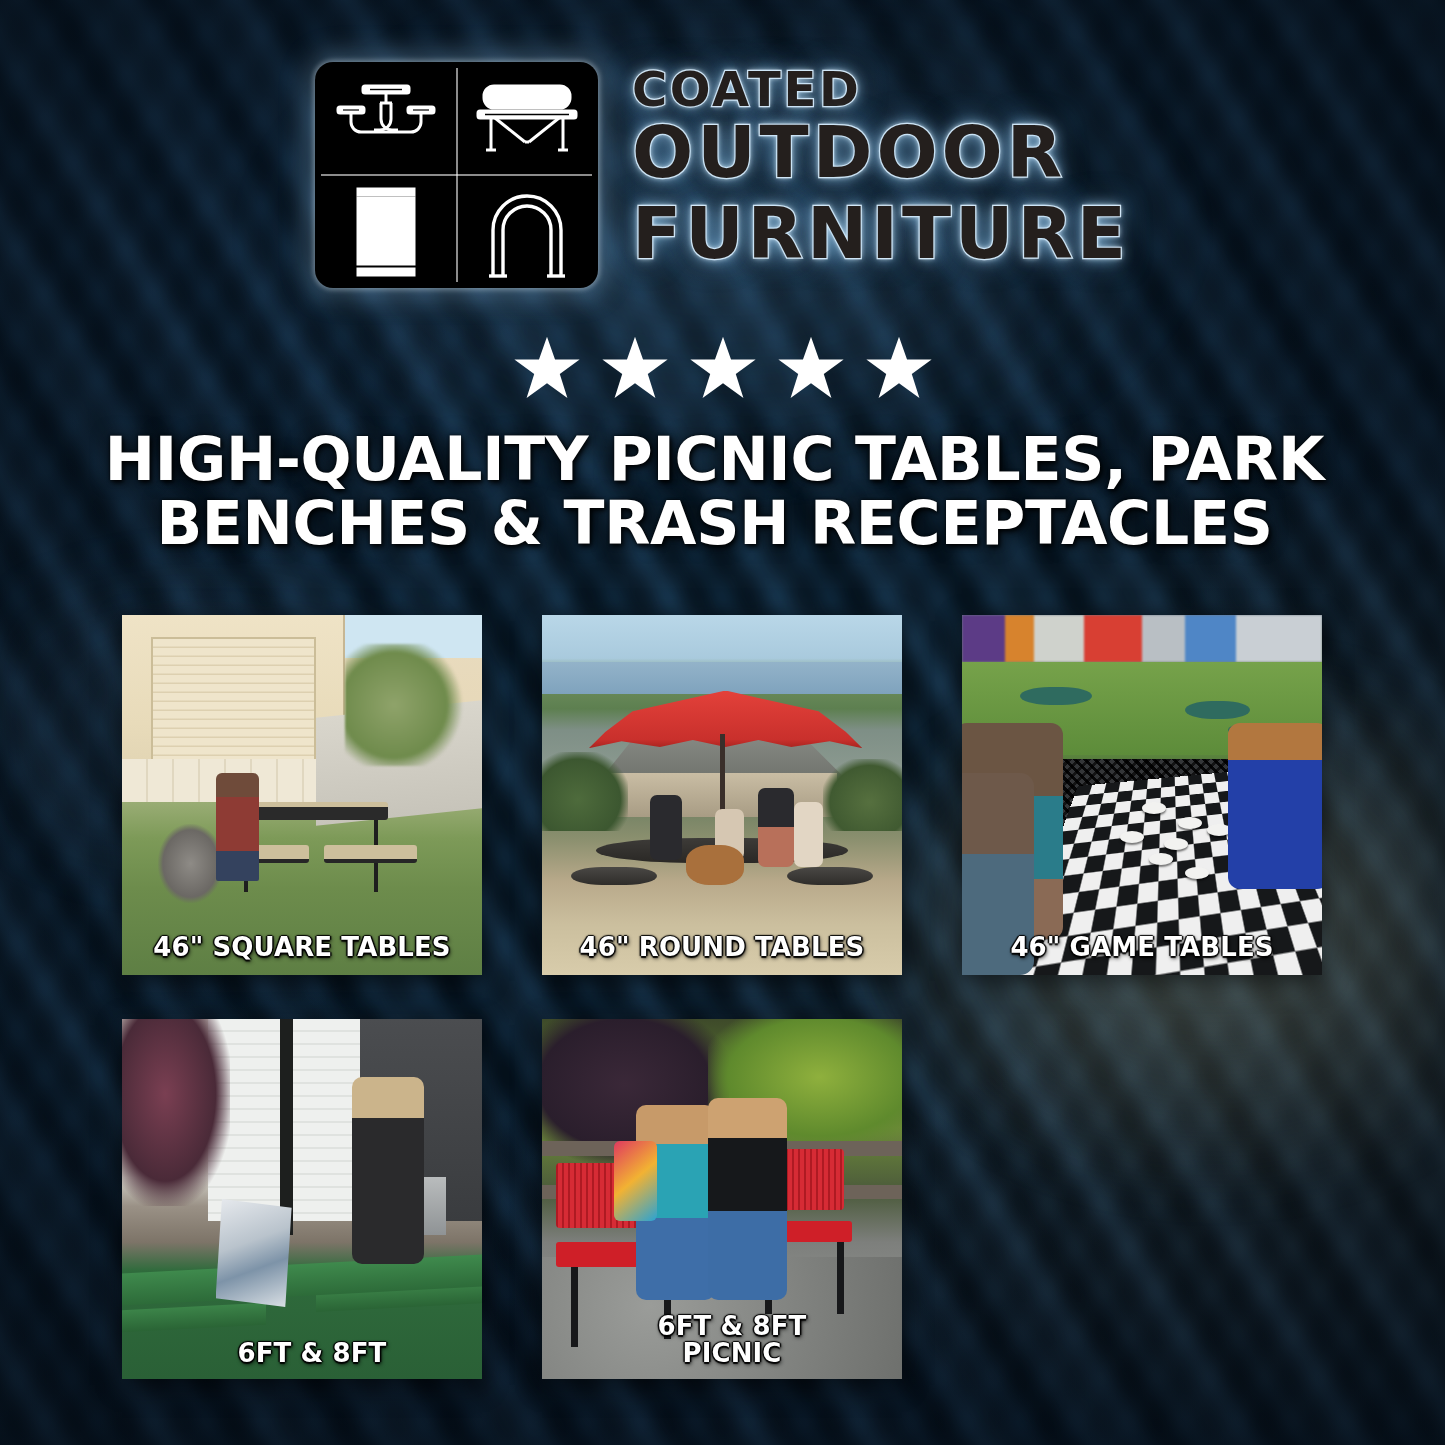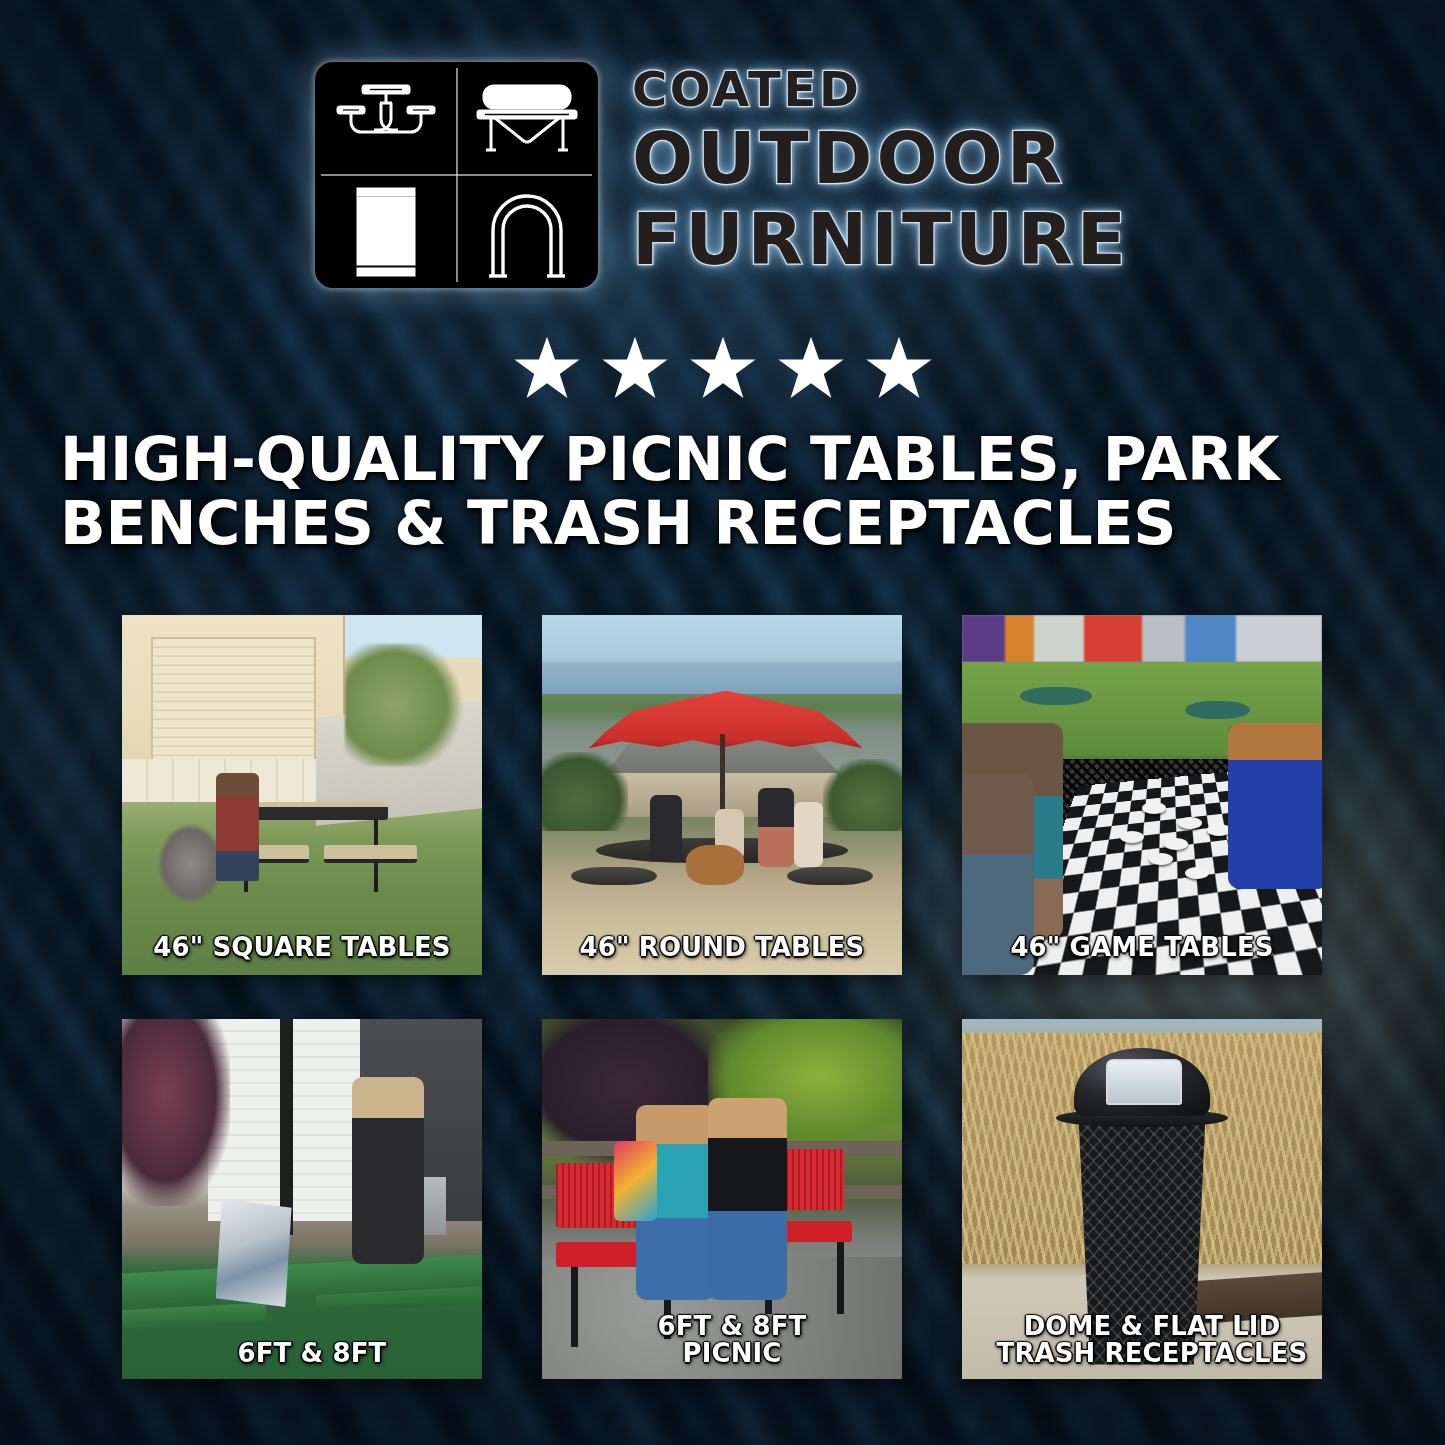--- a/index.html
+++ b/index.html
@@ -91,33 +91,34 @@
     color:#241f1d;
     -webkit-text-stroke:2.4px #e8f3fb;
     paint-order: stroke fill;
     text-shadow:
       0 0 5px rgba(230,244,255,.95),
       0 0 14px rgba(150,200,235,.85),
       0 0 30px rgba(110,170,215,.55);
     white-space:nowrap;
   }
   .brand-line.l1 { font-size:48px; }
-  .brand-line.l2 { font-size:72px; margin-top:12px; }
+  .brand-line.l2 { font-size:72px; margin-top:6px; }
   .brand-line.l3 { font-size:72px; margin-top:12px; }
 
   
   .stars {
     position:absolute; left:0; right:0; top:335px;
     display:flex; justify-content:center; align-items:center; gap:20px;
   }
   .star { width:68px; height:66px; flex:none; display:block; }
 
   
   .headline {
     position:absolute; left:60px; right:76px; top:428px;
+    text-align:center;
     font-family:"DejaVu Sans", sans-serif;
     font-weight:700;
     font-size:60px; line-height:1.06;
     letter-spacing:-.004em;
     color:#ffffff;
     text-shadow:
       0 0 3px rgba(0,0,0,.85),
       2px 3px 5px rgba(0,0,0,.85),
       0 0 18px rgba(0,0,0,.6);
   }
@@ -518,30 +519,15 @@
         <div class="boyA"></div>
           <div class="boyB"></div>
           <div class="pack"></div>
       </div>
       <div class="cap two">
         <span class="l">6FT &amp; 8FT</span>
         <span class="l">PICNIC</span>
       </div>
     </div>
 
-    <div class="tile">
-      <div class="photo p-trash">
-        <div class="grass"></div>
-          <div class="path"></div>
-          <div class="dirt"></div>
-        <div class="can"></div>
-          <div class="rim"></div>
-          <div class="dome"></div>
-          <div class="door"></div>
-      </div>
-      <div class="cap two">
-        <span class="l">DOME &amp; FLAT LID</span>
-        <span class="l">TRASH RECEPTACLES</span>
-      </div>
-    </div>
 
   </div>
 </div>
 
 </body></html>

